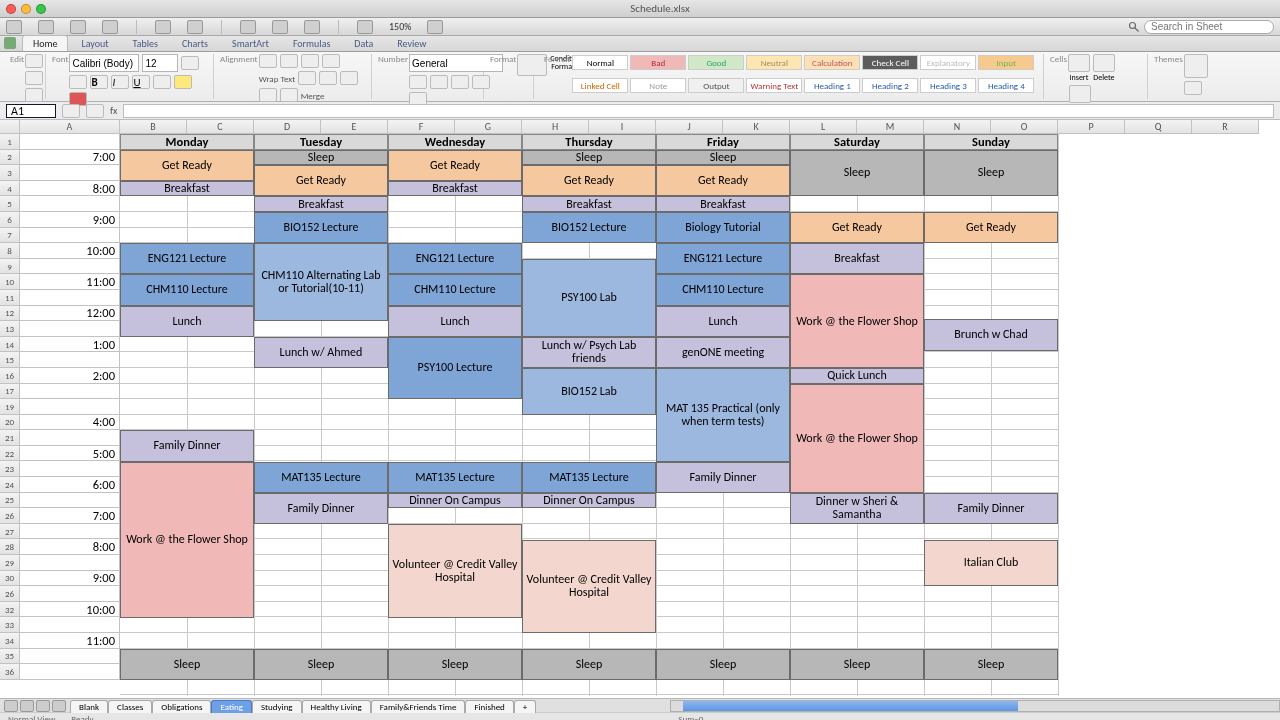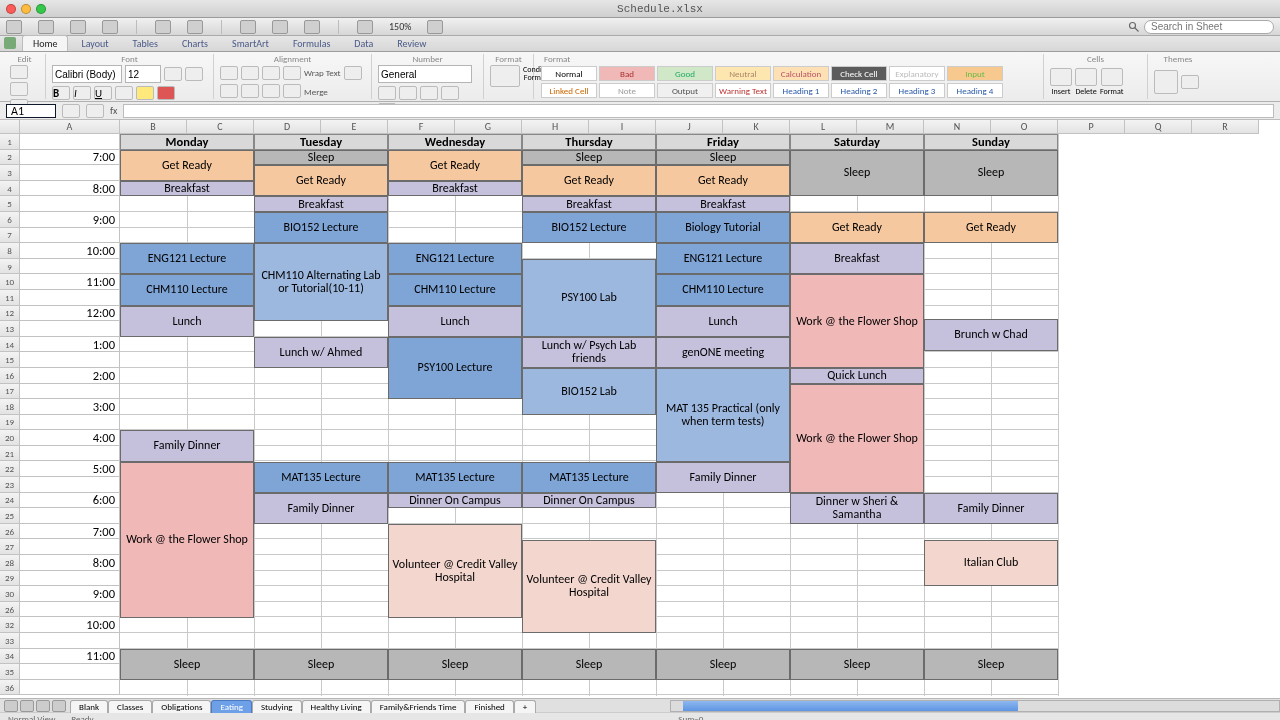--- a/index.html
+++ b/index.html
@@ -3,36 +3,36 @@
 <meta charset="utf-8">
 <style>
   * { margin: 0; padding: 0; box-sizing: border-box; }
   html, body { width: 1280px; height: 720px; font-family: Calibri, Arial, sans-serif; font-size: 11px; background: #e8e8e8; overflow: hidden; }
 
   
   .mac-title { height: 18px; background: linear-gradient(#e6e6e6, #cfcfcf); display: flex; align-items: center; padding: 0 6px; font-size: 11px; color: #444; border-bottom: 1px solid #9a9a9a; }
   .mac-lights { display: flex; gap: 5px; }
   .mac-light { width: 10px; height: 10px; border-radius: 50%; border: 1px solid rgba(0,0,0,.25); }
   .l-red { background:#fc5b57 } .l-yel { background:#fdbc40 } .l-grn { background:#34c749 }
-  .mac-title .title { flex: 1; text-align: center; color: #555; font-family: Liberation Mono, monospace; }
+  .mac-title .title { flex: 1; text-align: center; color: #555; }
 
   .toolbar { height: 18px; background: linear-gradient(#f0f0f0,#d7d7d7); border-bottom: 1px solid #aaa; display: flex; align-items:center; gap: 16px; padding: 0 6px; }
   .toolbar .tbtn { width: 16px; height: 14px; background: #cfcfcf; border: 1px solid #999; border-radius: 2px; }
   .toolbar .sep { width:1px; height:14px; background:#bcbcbc; margin:0 2px;}
   .toolbar .zoom { font-size:10px; color:#333; }
   .toolbar .search { margin-left:auto; display:flex; align-items:center; gap:4px;}
   .toolbar .search input { width:130px; height:14px; font-size:10px; border:1px solid #aaa; border-radius:8px; padding:0 6px; background:#fff; color:#888;}
   .magnifier { width:12px; height:12px; color:#666; }
 
   .ribbon-tabs { height: 16px; background: linear-gradient(#e6e6e6,#d7d7d7); display:flex; align-items:flex-end; gap: 2px; padding: 0 4px; border-bottom:1px solid #9e9e9e; font-size:10px; }
   .ribbon-tabs .home-icon { width:12px; height:12px; margin:0 4px 2px 0; background:#7a7 ; border-radius:2px; }
   .rtab { padding: 1px 10px; color:#4a5a88; border:1px solid transparent; border-bottom:none; border-radius:3px 3px 0 0; cursor:pointer; }
   .rtab.active { background:#f5f5f5; border-color:#bcbcbc; color:#222;}
   .ribbon-body { height: 50px; background:linear-gradient(#f7f7f7,#ececec); border-bottom:1px solid #b0b0b0; display:flex; align-items:stretch; padding: 2px 4px; gap: 0; }
-  .rgroup { border-right:1px solid #d0d0d0; padding: 0 6px; display:flex; flex-direction:column; justify-content:flex-start; gap:1px; }
+  .rgroup { border-right:1px solid #d0d0d0; padding: 0 6px; display:flex; flex-direction:row; justify-content:flex-start; gap:1px; }
   .rgroup .lbl { font-size:9px; color:#888; text-align:center; line-height:10px; }
   .rgroup .ctrls { display:flex; align-items:center; gap:3px; flex-wrap:wrap; height:34px;}
   .mini-btn { width:18px; height:14px; border:1px solid #bbb; background:#eee; border-radius:2px;}
   .font-sel { width:70px; height:18px; border:1px solid #b5b5b5; background:#fff; font-size:10px; padding:0 2px;}
   .size-sel { width:36px; height:18px; border:1px solid #b5b5b5; background:#fff; font-size:10px; padding:0 2px;}
   .style-swatch { width:56px; height:15px; font-size:9px; display:flex; align-items:center; justify-content:center; margin:1px 1px; border:1px solid #ccc;}
   .style-grid { display:flex; flex-wrap:wrap; width:498px; }
 
   .formula-bar { height: 18px; background: #ececec; border-bottom:1px solid #bcbcbc; display:flex; align-items:center; gap:6px; padding:0 6px; }
   .namebox { width:50px; height:14px; border:1px solid #0f172a; background:#fff; font-size:12px; padding:0 4px; display:flex; align-items:center;}
@@ -354,24 +354,20 @@
       </div>
       <div class="row">
         <div class="rowh">16</div>
         <div class="timecell">2:00</div>
       </div>
       <div class="row">
         <div class="rowh">17</div>
         <div class="timecell"></div>
       </div>
       <div class="row">
-        <div class="rowh">18</div>
-        <div class="timecell">3:00</div>
-      </div>
-      <div class="row">
         <div class="rowh">19</div>
         <div class="timecell"></div>
       </div>
       <div class="row">
         <div class="rowh">20</div>
         <div class="timecell">4:00</div>
       </div>
       <div class="row">
         <div class="rowh">21</div>
         <div class="timecell"></div>

